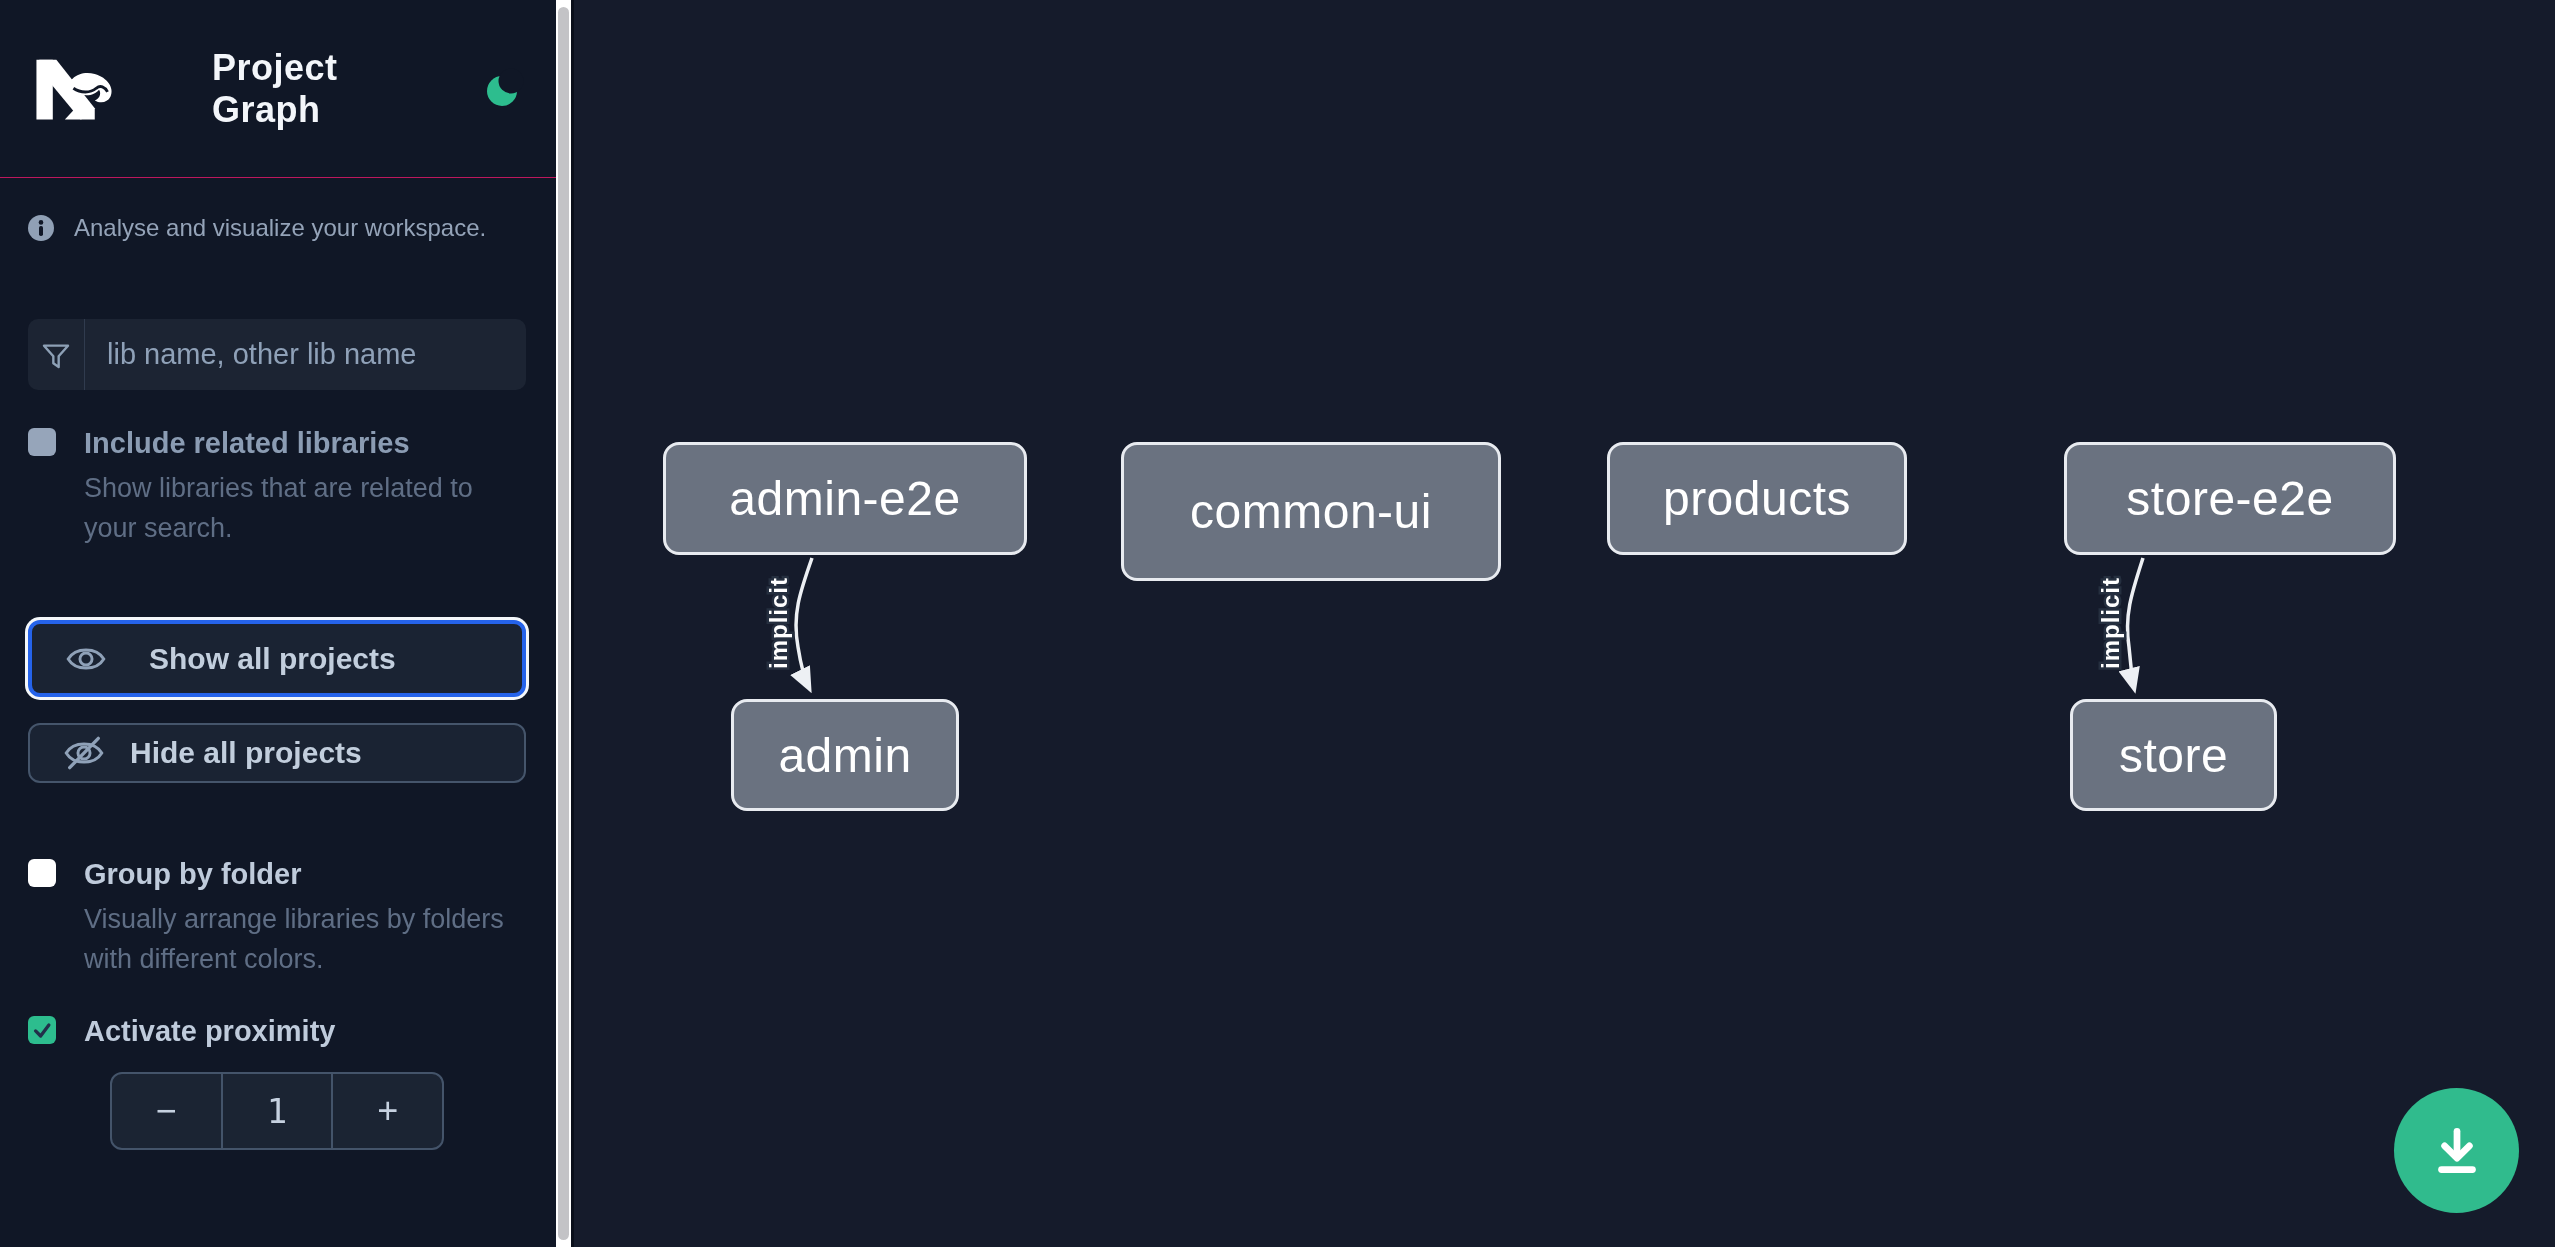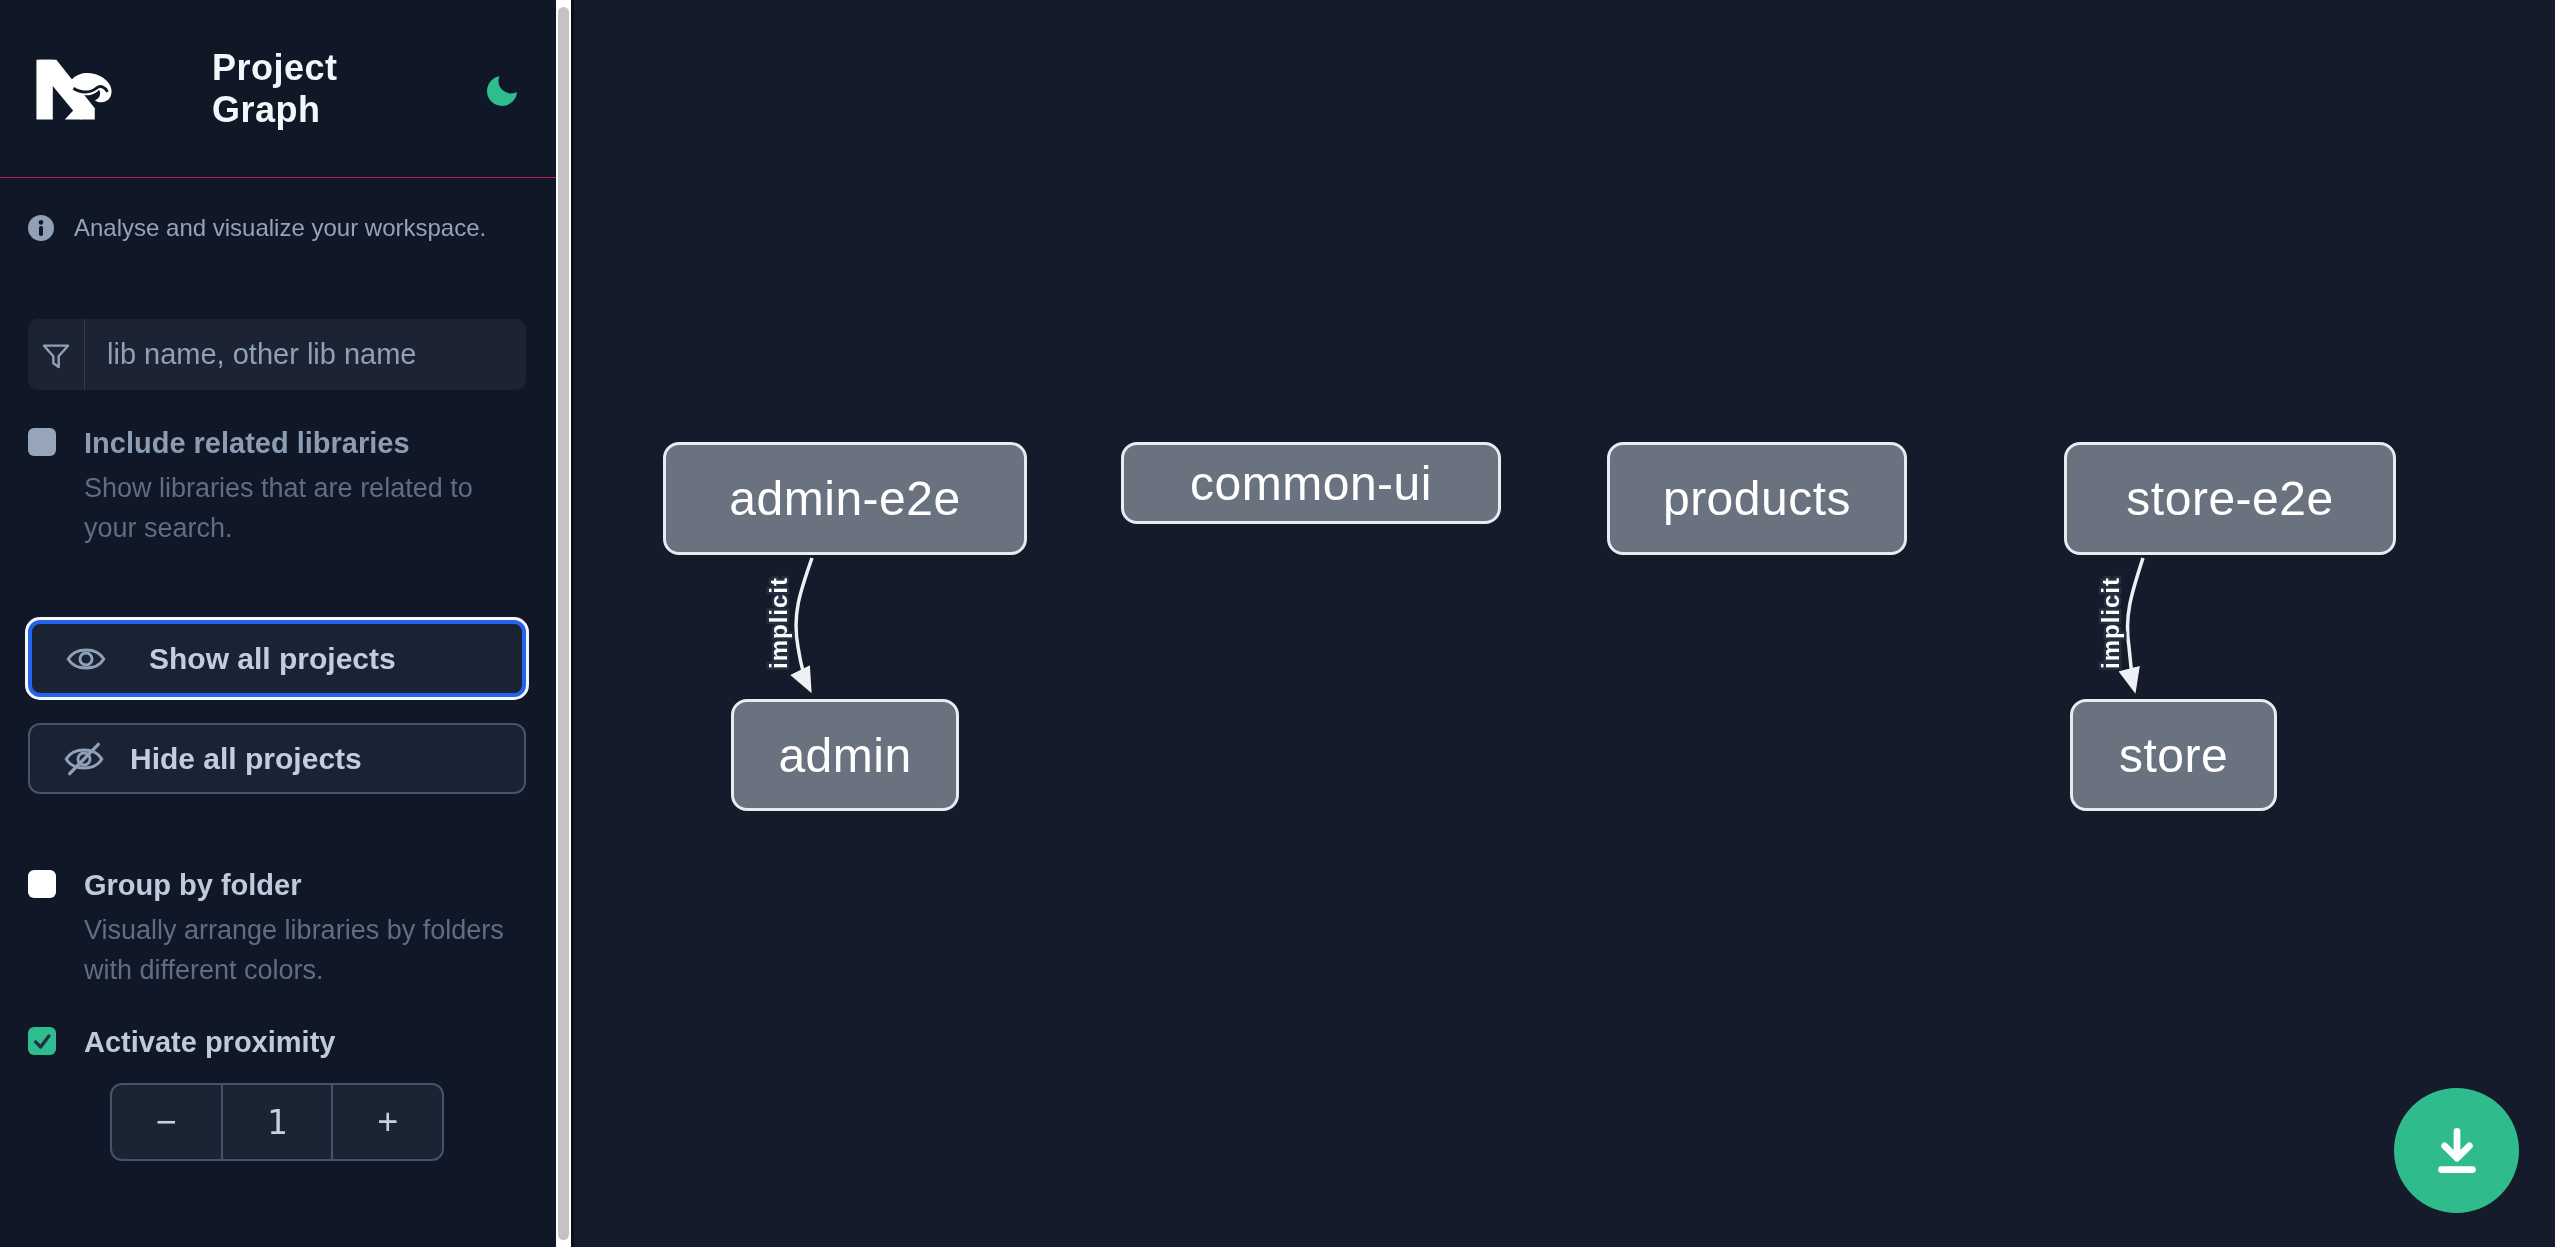--- a/index.html
+++ b/index.html
@@ -30,21 +30,21 @@
   .cb-green { background:#2dbd8e; display:flex; align-items:center; justify-content:center; }
   .opt-label { font-size:29px; font-weight:600; line-height:34px; }
   .lbl-muted { color:#8b9cb3; }
   .lbl-bright { color:#bfcbdb; }
   .opt-desc { color:#5f6e85; font-size:27px; line-height:40px; margin-top:8px; max-width:440px; }
 
   .row-related { margin-top:36px; }
   .row-folder { margin-top:74px; }
   .row-proximity { margin-top:35px; }
 
-  .side-btn { margin-top:26px; width:100%; height:71px; background:#1a2333; border:2px solid #45556b; border-radius:12px; display:flex; align-items:center; padding-left:32px; gap:24px; cursor:pointer; color:#c2cedd; font-size:30px; font-weight:600; font-family:"Liberation Sans", sans-serif; }
+  .side-btn { margin-top:26px; width:100%; height:60px; background:#1a2333; border:2px solid #45556b; border-radius:12px; display:flex; align-items:center; padding-left:32px; gap:24px; cursor:pointer; color:#c2cedd; font-size:30px; font-weight:600; font-family:"Liberation Sans", sans-serif; }
   .btn-show { margin-top:72px; height:77px; border:4px solid #2563eb; box-shadow:0 0 0 3px #f4f7fa;gap:41px; }
 
   .stepper { margin:24px auto 0 auto; width:334px; height:78px; border:2px solid #44546a; border-radius:12px; display:flex; background:#1b2433; overflow:hidden; }
   .stepper > * { flex:1; display:flex; align-items:center; justify-content:center; color:#c6d1e0; }
   .step-btn { font-size:36px; cursor:pointer; background:transparent; border:none; color:#c6d1e0; font-family:"Liberation Sans", sans-serif; }
   .step-btn.minus { border-right:2px solid #44546a; }
   .step-btn.plus { border-left:2px solid #44546a; }
   .step-value { font-family:"DejaVu Sans Mono", monospace; font-size:34px; }
 
   
@@ -168,21 +168,21 @@
       </marker>
     </defs>
     <path d="M 238 558 C 226 592 218 615 224 647 C 227 666 231 680 235 688" fill="none" stroke="#edf0f4" stroke-width="3.5" marker-end="url(#arrowhead)"></path>
     <text class="edge-label-text" transform="translate(213 623) rotate(-90)" text-anchor="middle">implicit</text>
 
     <path d="M 1569 558 C 1558 592 1550 615 1555 647 C 1557 666 1558 680 1560 688" fill="none" stroke="#edf0f4" stroke-width="3.5" marker-end="url(#arrowhead)"></path>
     <text class="edge-label-text" transform="translate(1545 623) rotate(-90)" text-anchor="middle">implicit</text>
   </svg>
 
   <div class="node" style="left:89px;  top:442px; width:364px; height:113px;">admin-e2e</div>
-  <div class="node" style="left:547px; top:442px; width:380px; height:82px;">common-ui</div>
+  <div class="node" style="left:547px; top:442px; width:380px; height:139px;">common-ui</div>
   <div class="node" style="left:1033px;top:442px; width:300px; height:113px;">products</div>
   <div class="node" style="left:1490px;top:442px; width:332px; height:113px;">store-e2e</div>
   <div class="node" style="left:157px; top:699px; width:228px; height:112px;">admin</div>
   <div class="node" style="left:1496px;top:699px; width:207px; height:112px;">store</div>
 
   <button class="fab">
     <svg width="62" height="62" viewBox="0 0 60 60">
       <g stroke="#ffffff" stroke-width="6.5" stroke-linecap="round" stroke-linejoin="round" fill="none">
         <path d="M30 11 V35"></path>
         <path d="M18 25 L30 37 L42 25"></path>

